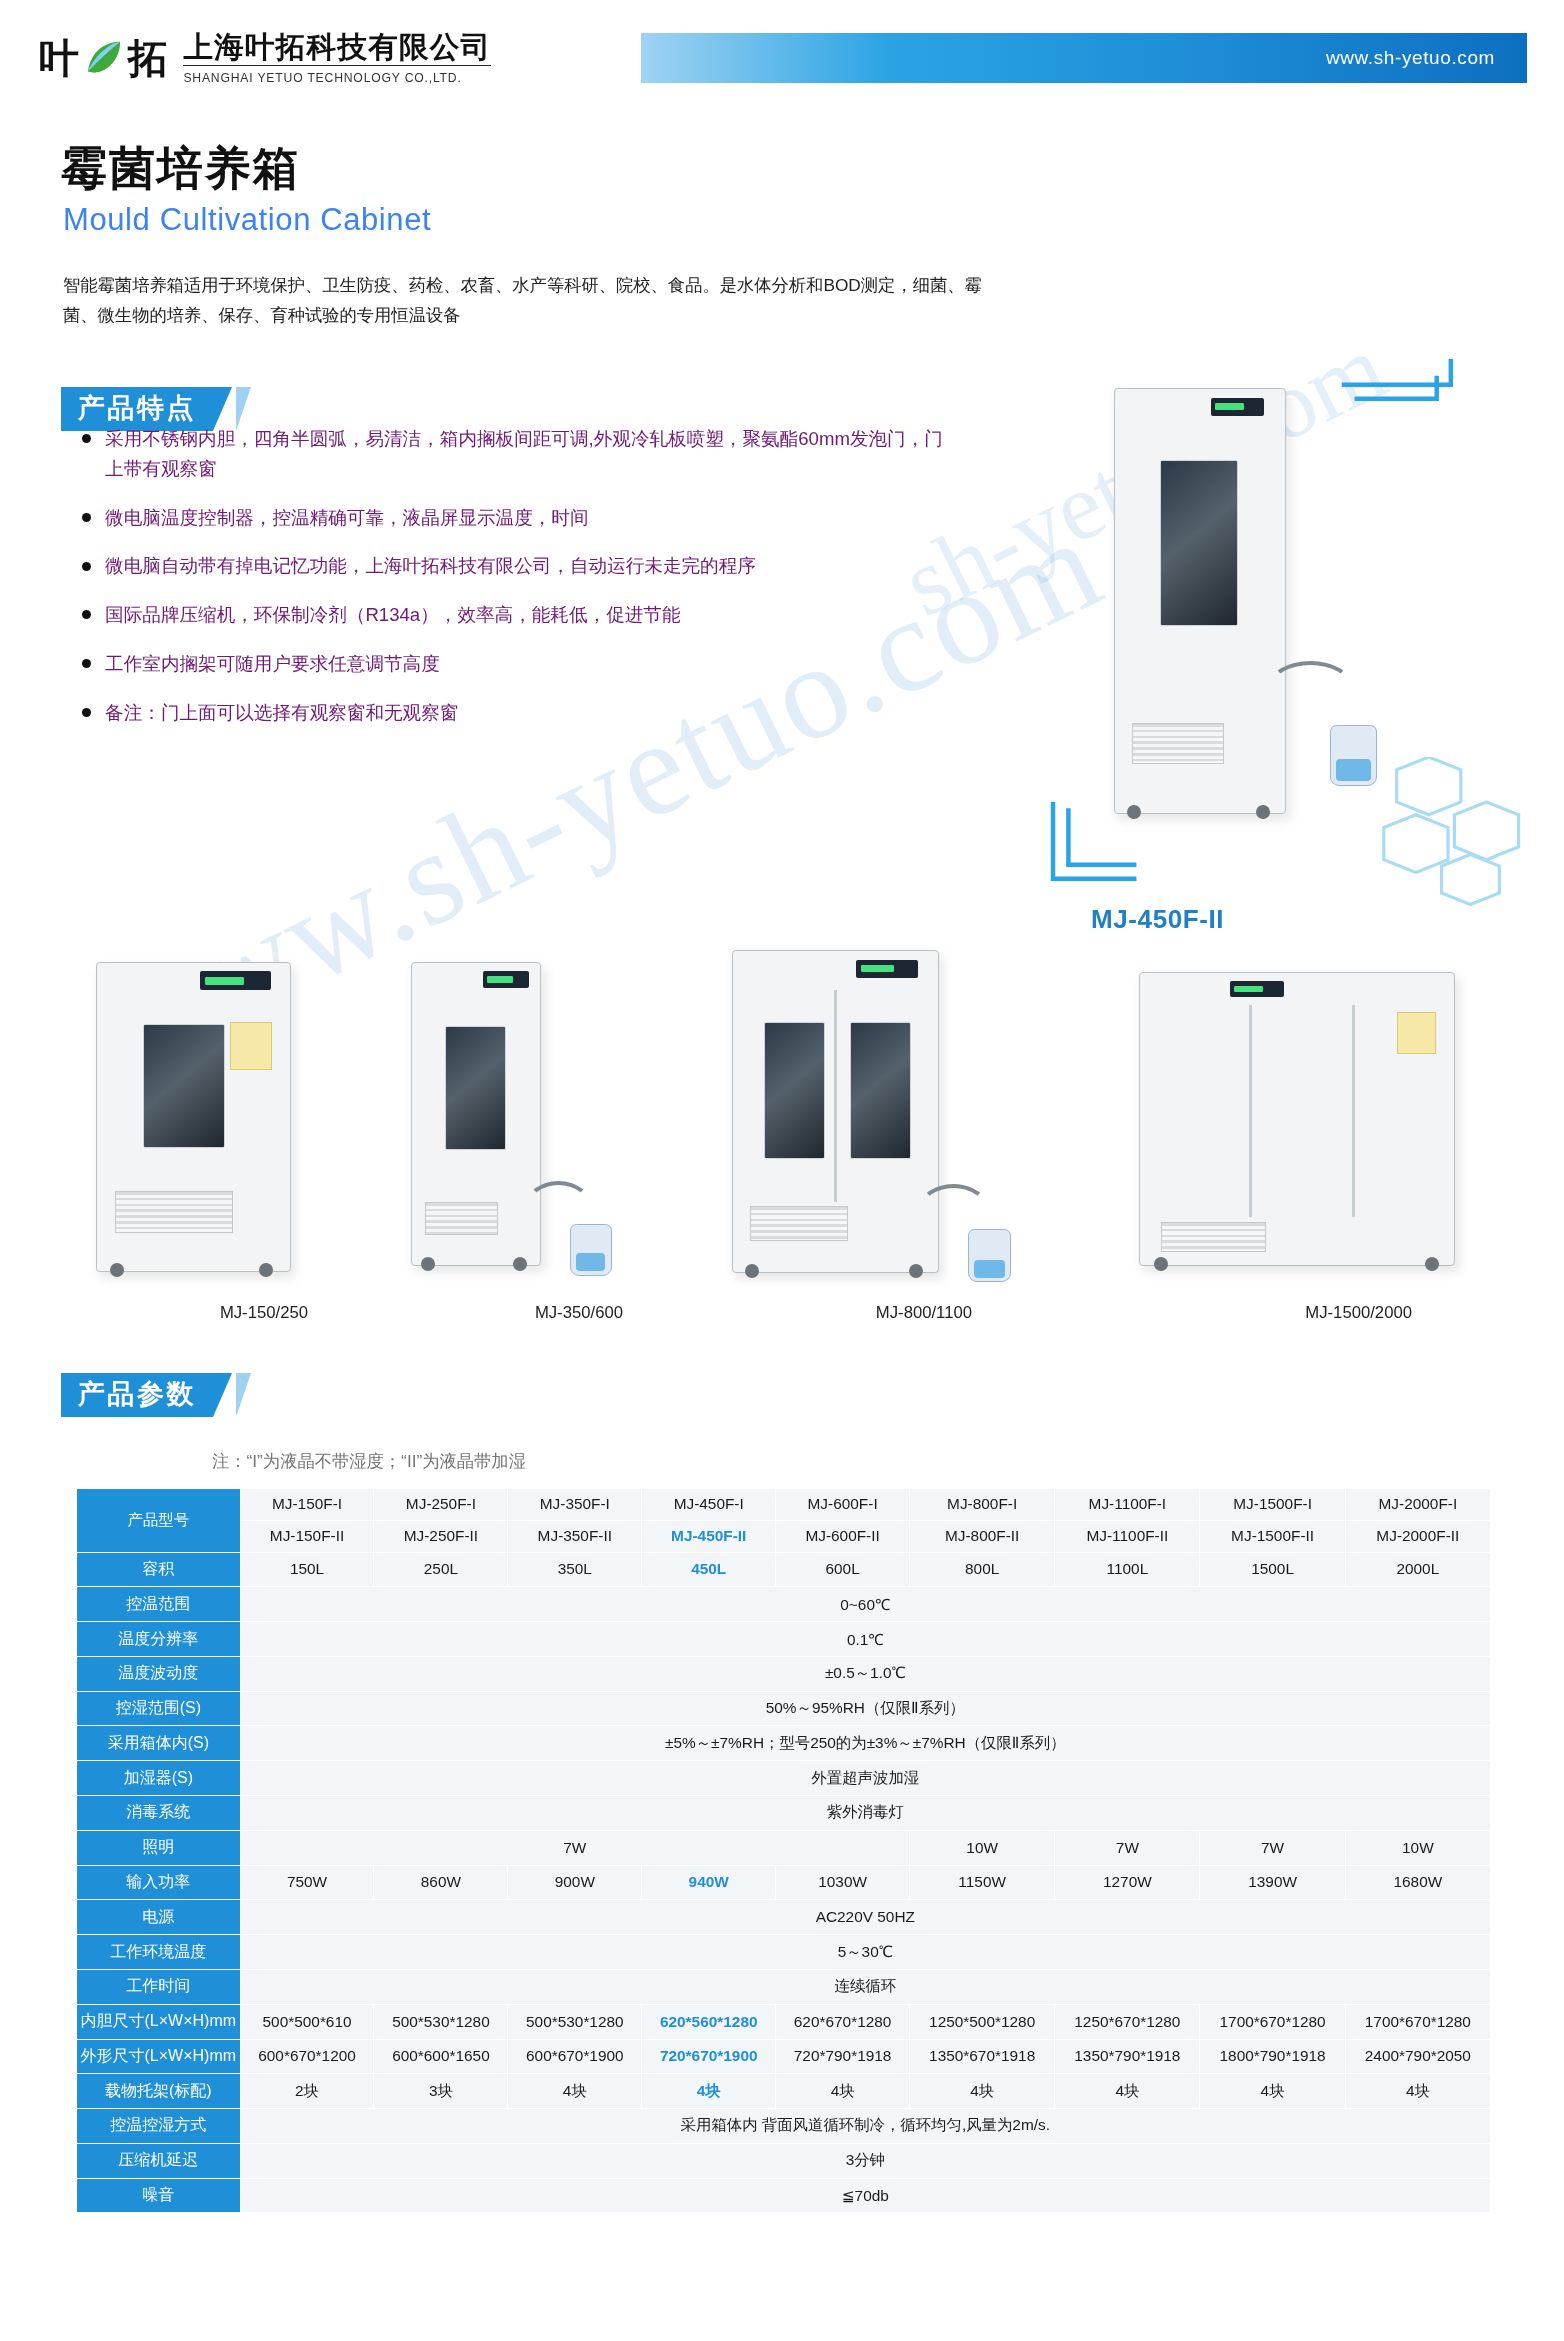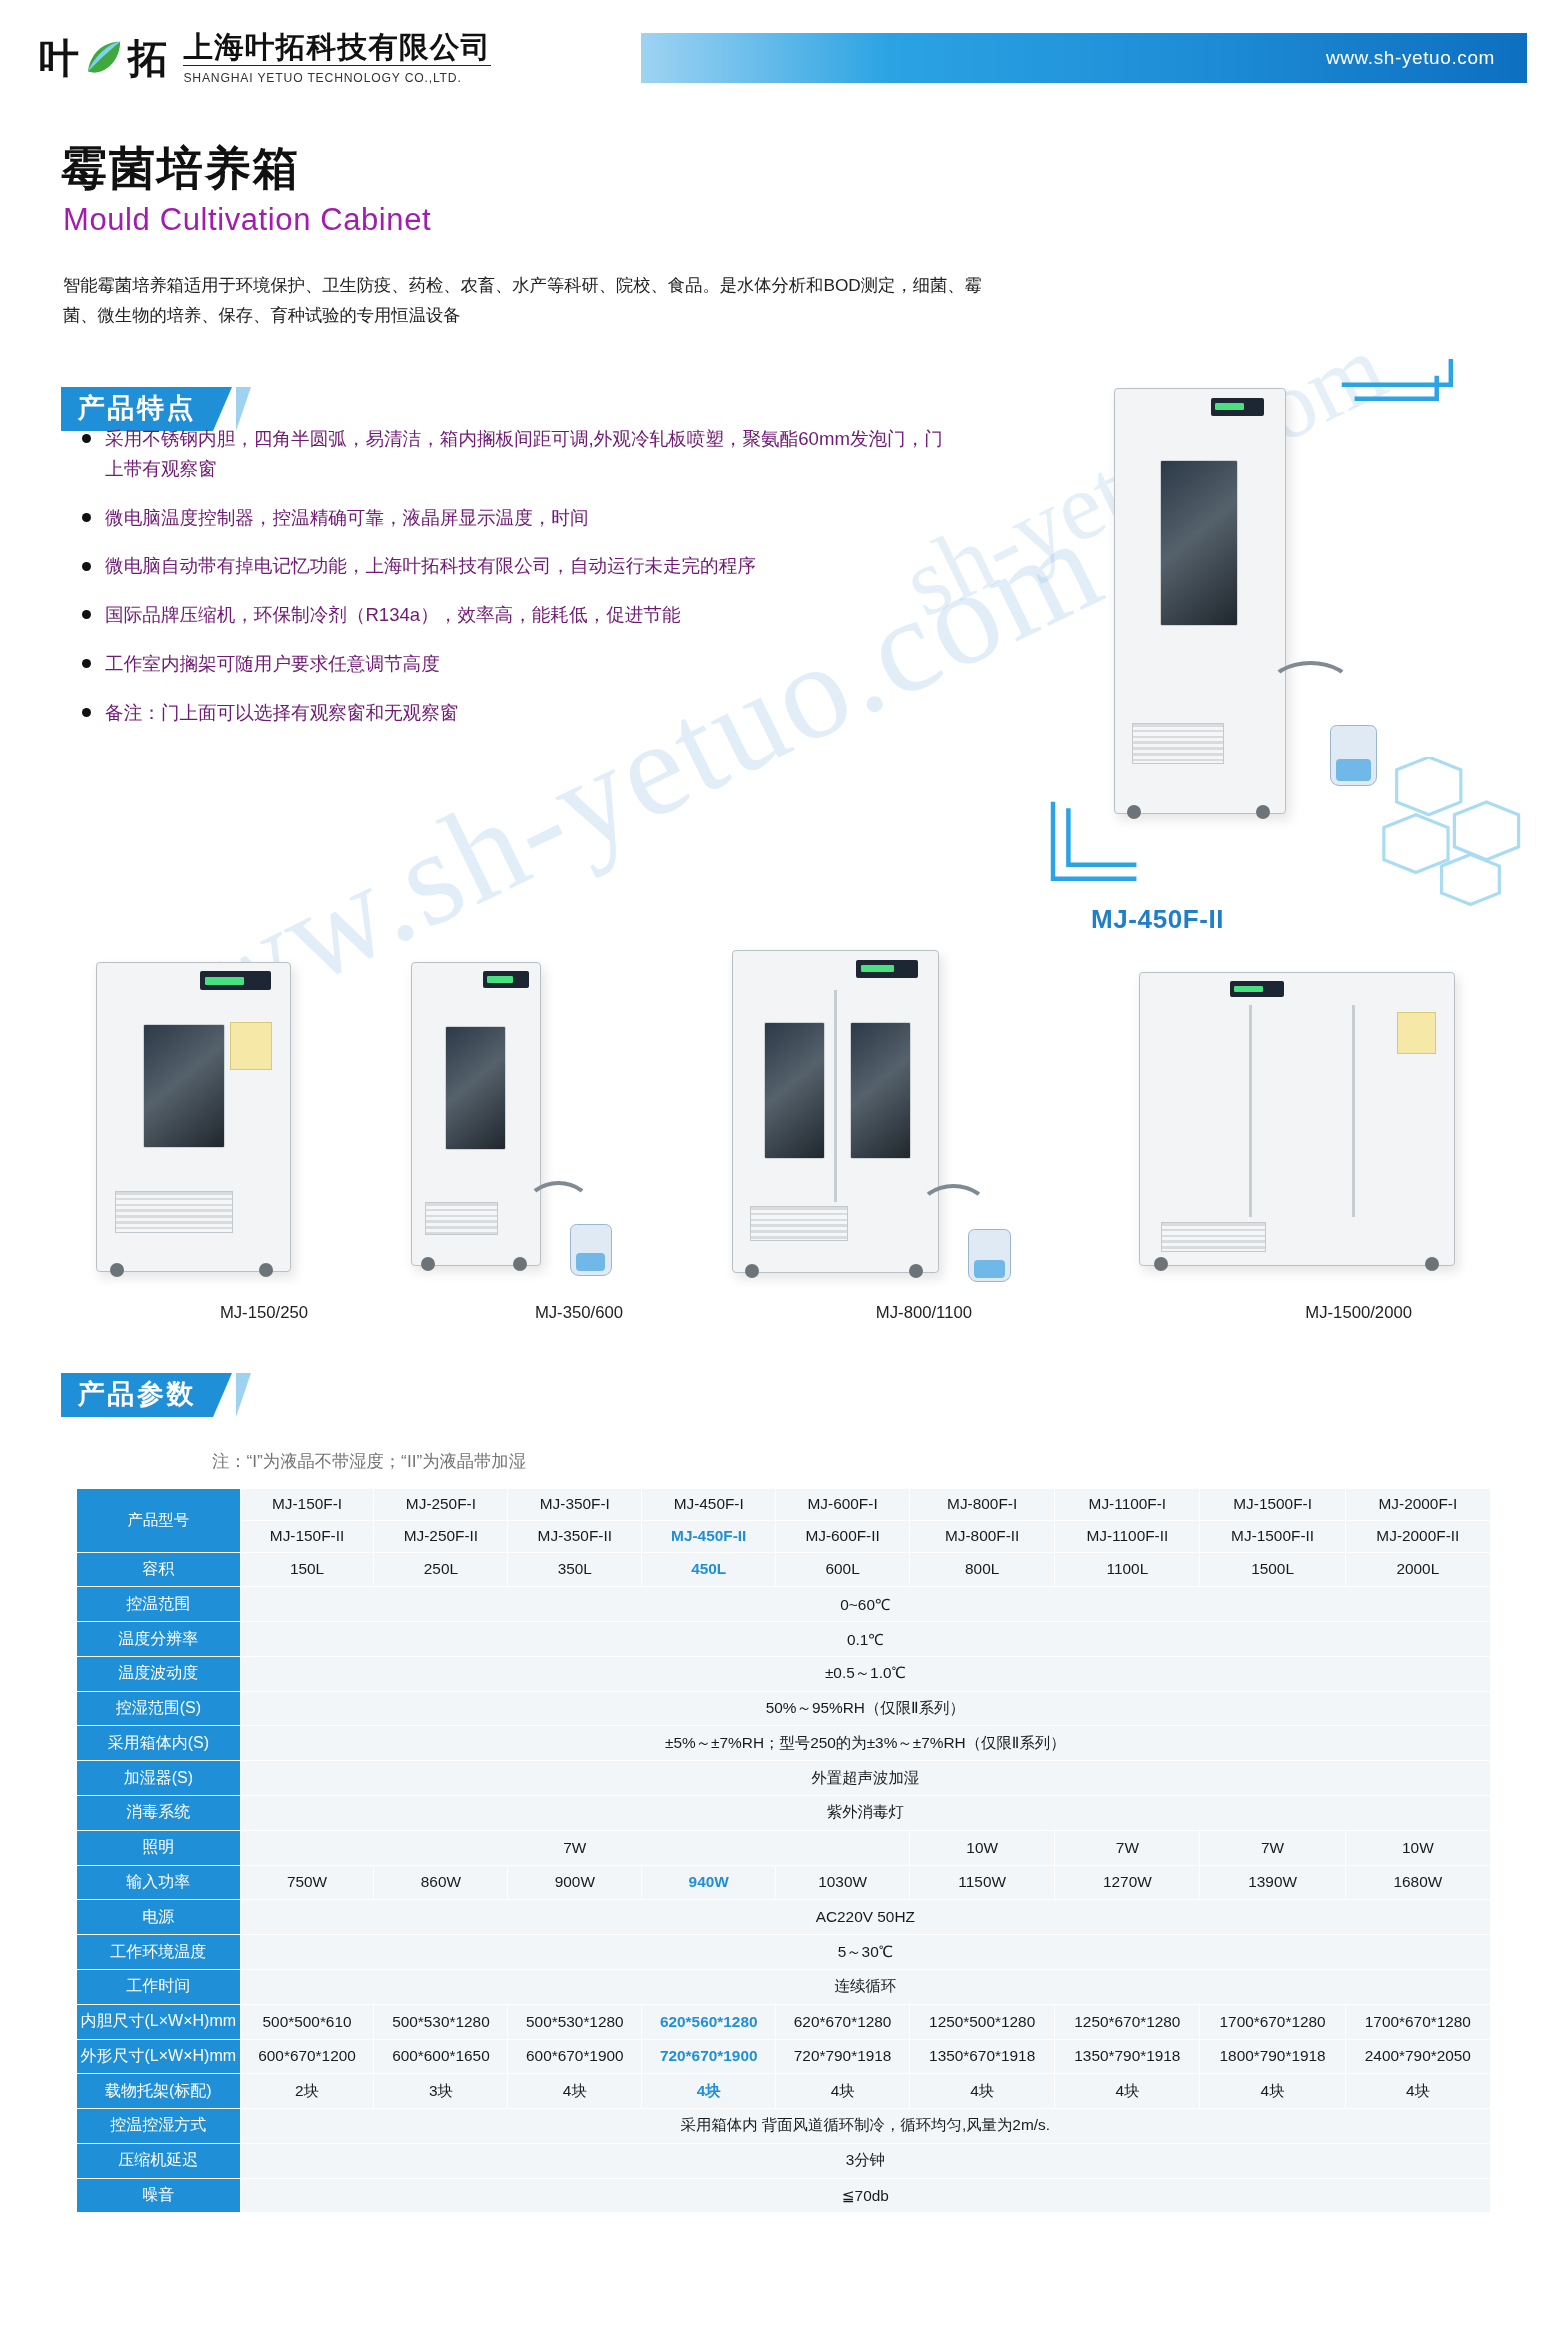--- a/index.html
+++ b/index.html
@@ -88,21 +88,21 @@
     left: 61px; top: 138px;
     font-size: 46px;
     font-weight: bold;
     letter-spacing: 1.9px;
     color: #111;
   }
   .title-en {
     position: absolute;
     left: 63px; top: 202px;
     font-size: 31px;
-    color: #a21caf;
+    color: #3b82f6;
     letter-spacing: 0.6px;
   }
   .intro {
     position: absolute;
     left: 63px; top: 270px;
     width: 950px;
     font-size: 17.3px;
     line-height: 1.75;
     color: #222;
   }

